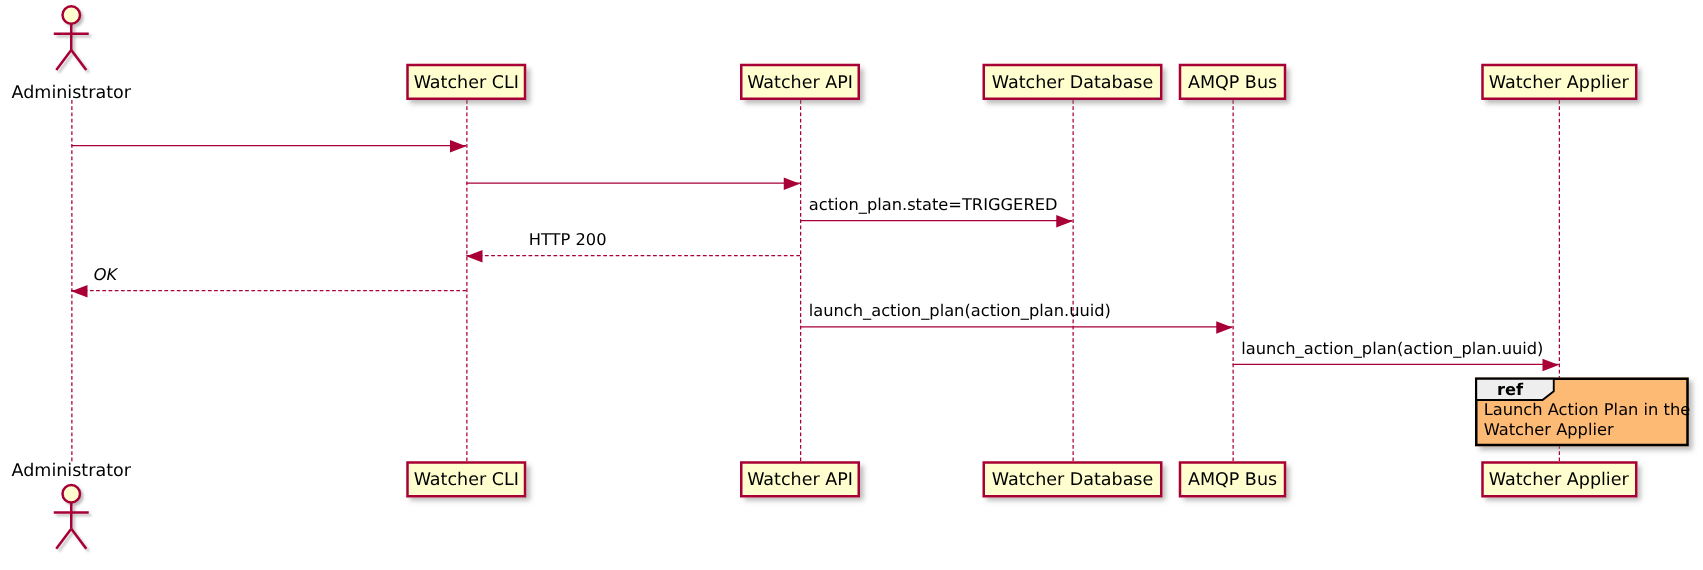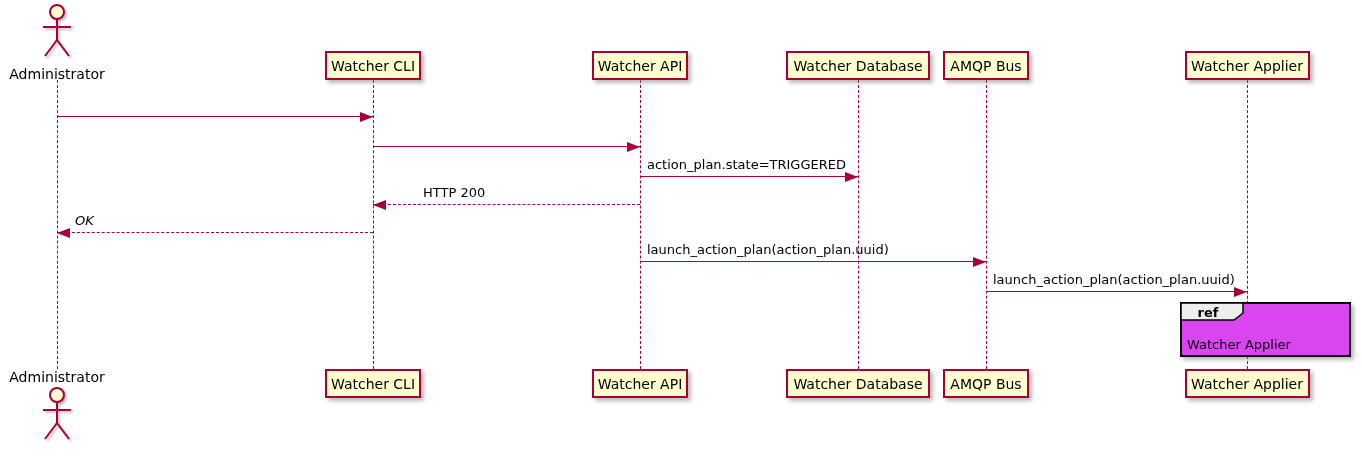--- a/index.html
+++ b/index.html
@@ -16,21 +16,21 @@
     box-shadow: 3px 3px 4px rgba(130,130,130,0.55);
   }
   .actor-label { position: absolute; font-size: 14px; text-align: center; white-space: nowrap; }
   .actor-figure { position: absolute; filter: drop-shadow(2.5px 2.5px 1px #c0c0c0); }
   .msg-label { position: absolute; font-size: 13px; height: 16px; line-height: 16px; white-space: nowrap; }
   .msg-line { position: absolute; height: 0; }
   .msg-line.solid { border-top: 1px solid #A80036; }
   .msg-line.dashed { border-top: 1px dashed #A80036; }
   .arrowhead { position: absolute; width: 0; height: 0; }
   .ref-box {
-    position: absolute; background: #d946ef; border: 2px solid #000000; box-sizing: border-box;
+    position: absolute; background: #fdba74; border: 2px solid #000000; box-sizing: border-box;
     box-shadow: 3px 3px 4px rgba(130,130,130,0.55);
   }
   .ref-header { position: absolute; left: -2px; top: -2px; }
   .ref-keyword {
     position: absolute; left: -1px; top: 0px; width: 54px; text-align: center;
     font-size: 13px; font-weight: bold; height: 17px; line-height: 17px;
   }
   .ref-text { position: absolute; left: 5px; font-size: 13px; height: 16px; line-height: 16px; white-space: nowrap; }
 </style>
 </head>
@@ -106,15 +106,16 @@
       <span>Watcher Applier</span>
     </div>
     <div class="pbox" style="left: 1184.5px; top: 369px; width: 125px; height: 29px;">
       <span>Watcher Applier</span>
     </div>
     <div class="ref-box" style="left: 1180px; top: 302px; width: 171px; height: 55px;">
       <div class="ref-header"><svg width="66" height="20">
           <path d="M1,1 H63 V11 L54,18 H1 Z" fill="#EEEEEE" stroke="#000000" stroke-width="1.5"></path>
         </svg></div>
       <div class="ref-keyword">ref</div>
+      <div class="ref-text" style="top: 17px;">Launch Action Plan in the</div>
       <div class="ref-text" style="top: 33px;">Watcher Applier</div>
     </div>
   </div>
 
 </body></html>

